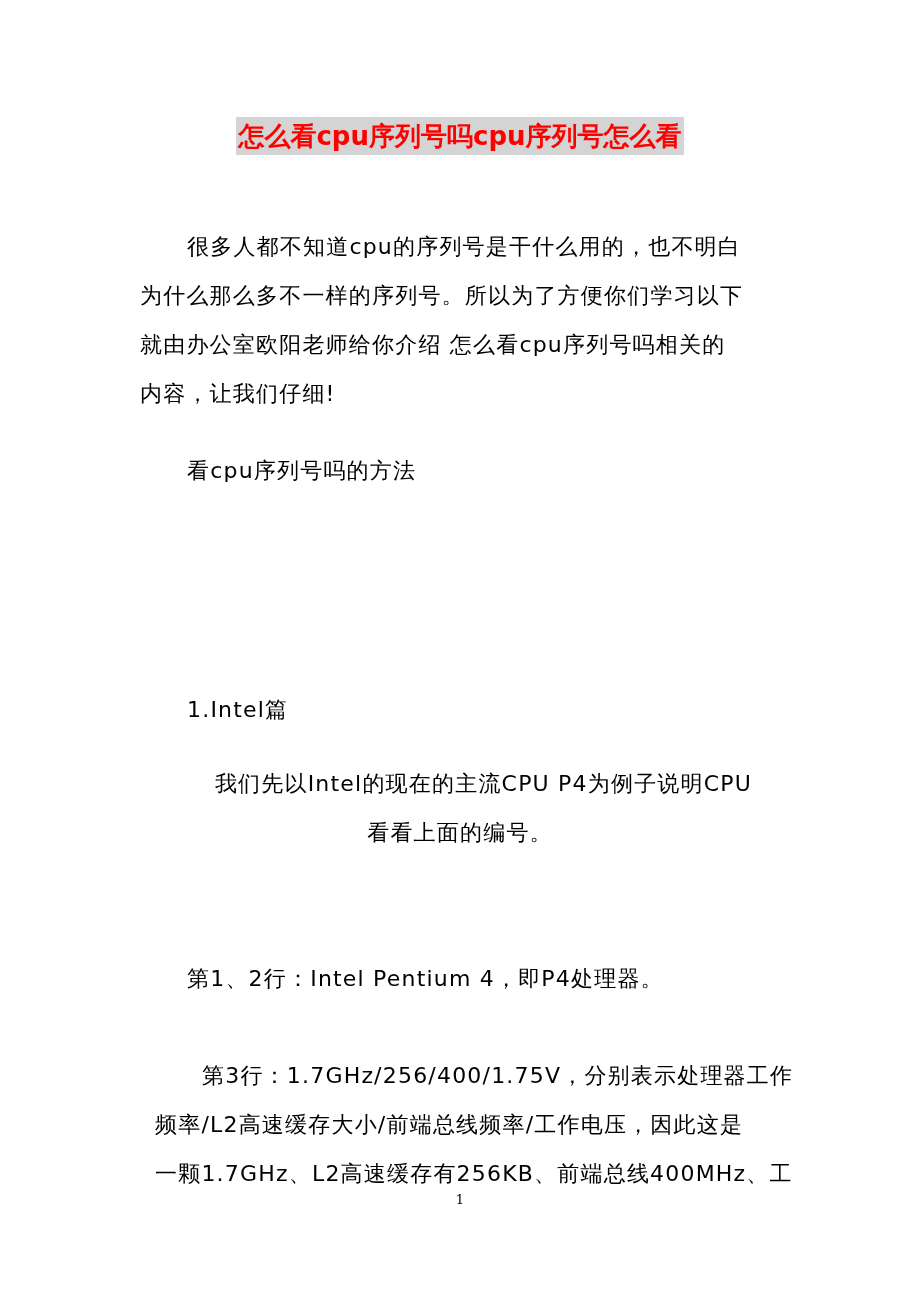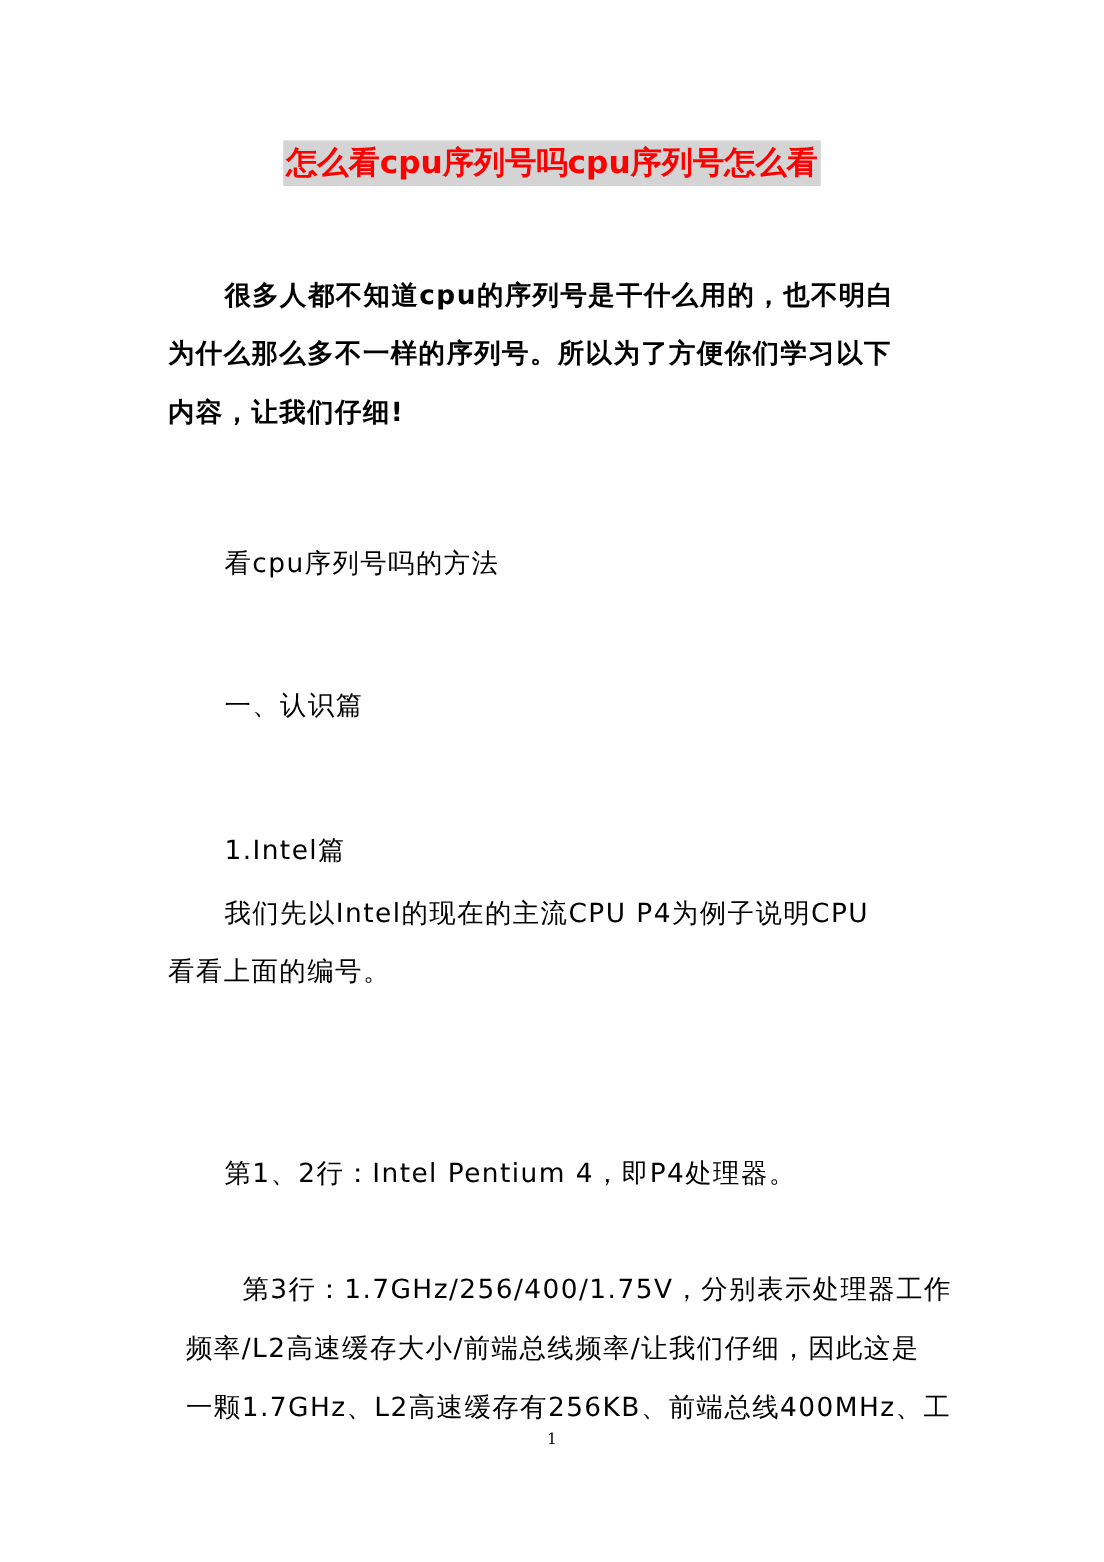--- a/index.html
+++ b/index.html
@@ -48,25 +48,25 @@
       font-size: 22px;
       line-height: 49px;
       letter-spacing: 1.2px;
       font-family: "DejaVu Sans", sans-serif;
       margin: 0;
     }
     .line {
       display: block;
       white-space: nowrap;
     }
-    .p1 { top: 222px; font-weight: bold; }
+    .p1 { top: 222px; }
     .p2 { top: 446px; }
     .p3 { top: 564px; }
     .p4 { top: 685px; }
-    .p5 { top: 737px; }
+    .p5 { top: 759px; text-align: center; }
     .p6 { top: 954px; }
     .p7 { top: 1051px; margin-left: 15px; }
     .p-line-first { padding-left: 47px; }
     .page-number {
       position: absolute;
       top: 1192px;
       left: 0;
       width: 920px;
       text-align: center;
       font-size: 13px;
@@ -79,45 +79,43 @@
 
 <div class="page">
 
   <div class="title-wrap">
     <span class="title">怎么看cpu序列号吗cpu序列号怎么看</span>
   </div>
 
   <div class="body-text p1">
     <span class="line p-line-first">很多人都不知道cpu的序列号是干什么用的，也不明白</span>
     <span class="line">为什么那么多不一样的序列号。所以为了方便你们学习以下</span>
+    <span class="line">就由办公室欧阳老师给你介绍 怎么看cpu序列号吗相关的</span>
     <span class="line">内容，让我们仔细!</span>
   </div>
 
   <div class="body-text p2">
     <span class="line p-line-first">看cpu序列号吗的方法</span>
   </div>
 
-  <div class="body-text p3">
-    <span class="line p-line-first">一、认识篇</span>
-  </div>
 
   <div class="body-text p4">
     <span class="line p-line-first">1.Intel篇</span>
   </div>
 
   <div class="body-text p5">
     <span class="line p-line-first">我们先以Intel的现在的主流CPU P4为例子说明CPU</span>
     <span class="line">看看上面的编号。</span>
   </div>
 
   <div class="body-text p6">
     <span class="line p-line-first">第1、2行：Intel Pentium 4，即P4处理器。</span>
   </div>
 
   <div class="body-text p7">
     <span class="line p-line-first">第3行：1.7GHz/256/400/1.75V，分别表示处理器工作</span>
-    <span class="line">频率/L2高速缓存大小/前端总线频率/让我们仔细，因此这是</span>
+    <span class="line">频率/L2高速缓存大小/前端总线频率/工作电压，因此这是</span>
     <span class="line">一颗1.7GHz、L2高速缓存有256KB、前端总线400MHz、工</span>
   </div>
 
   <div class="page-number">1</div>
 
 </div>
 
 </body></html>

